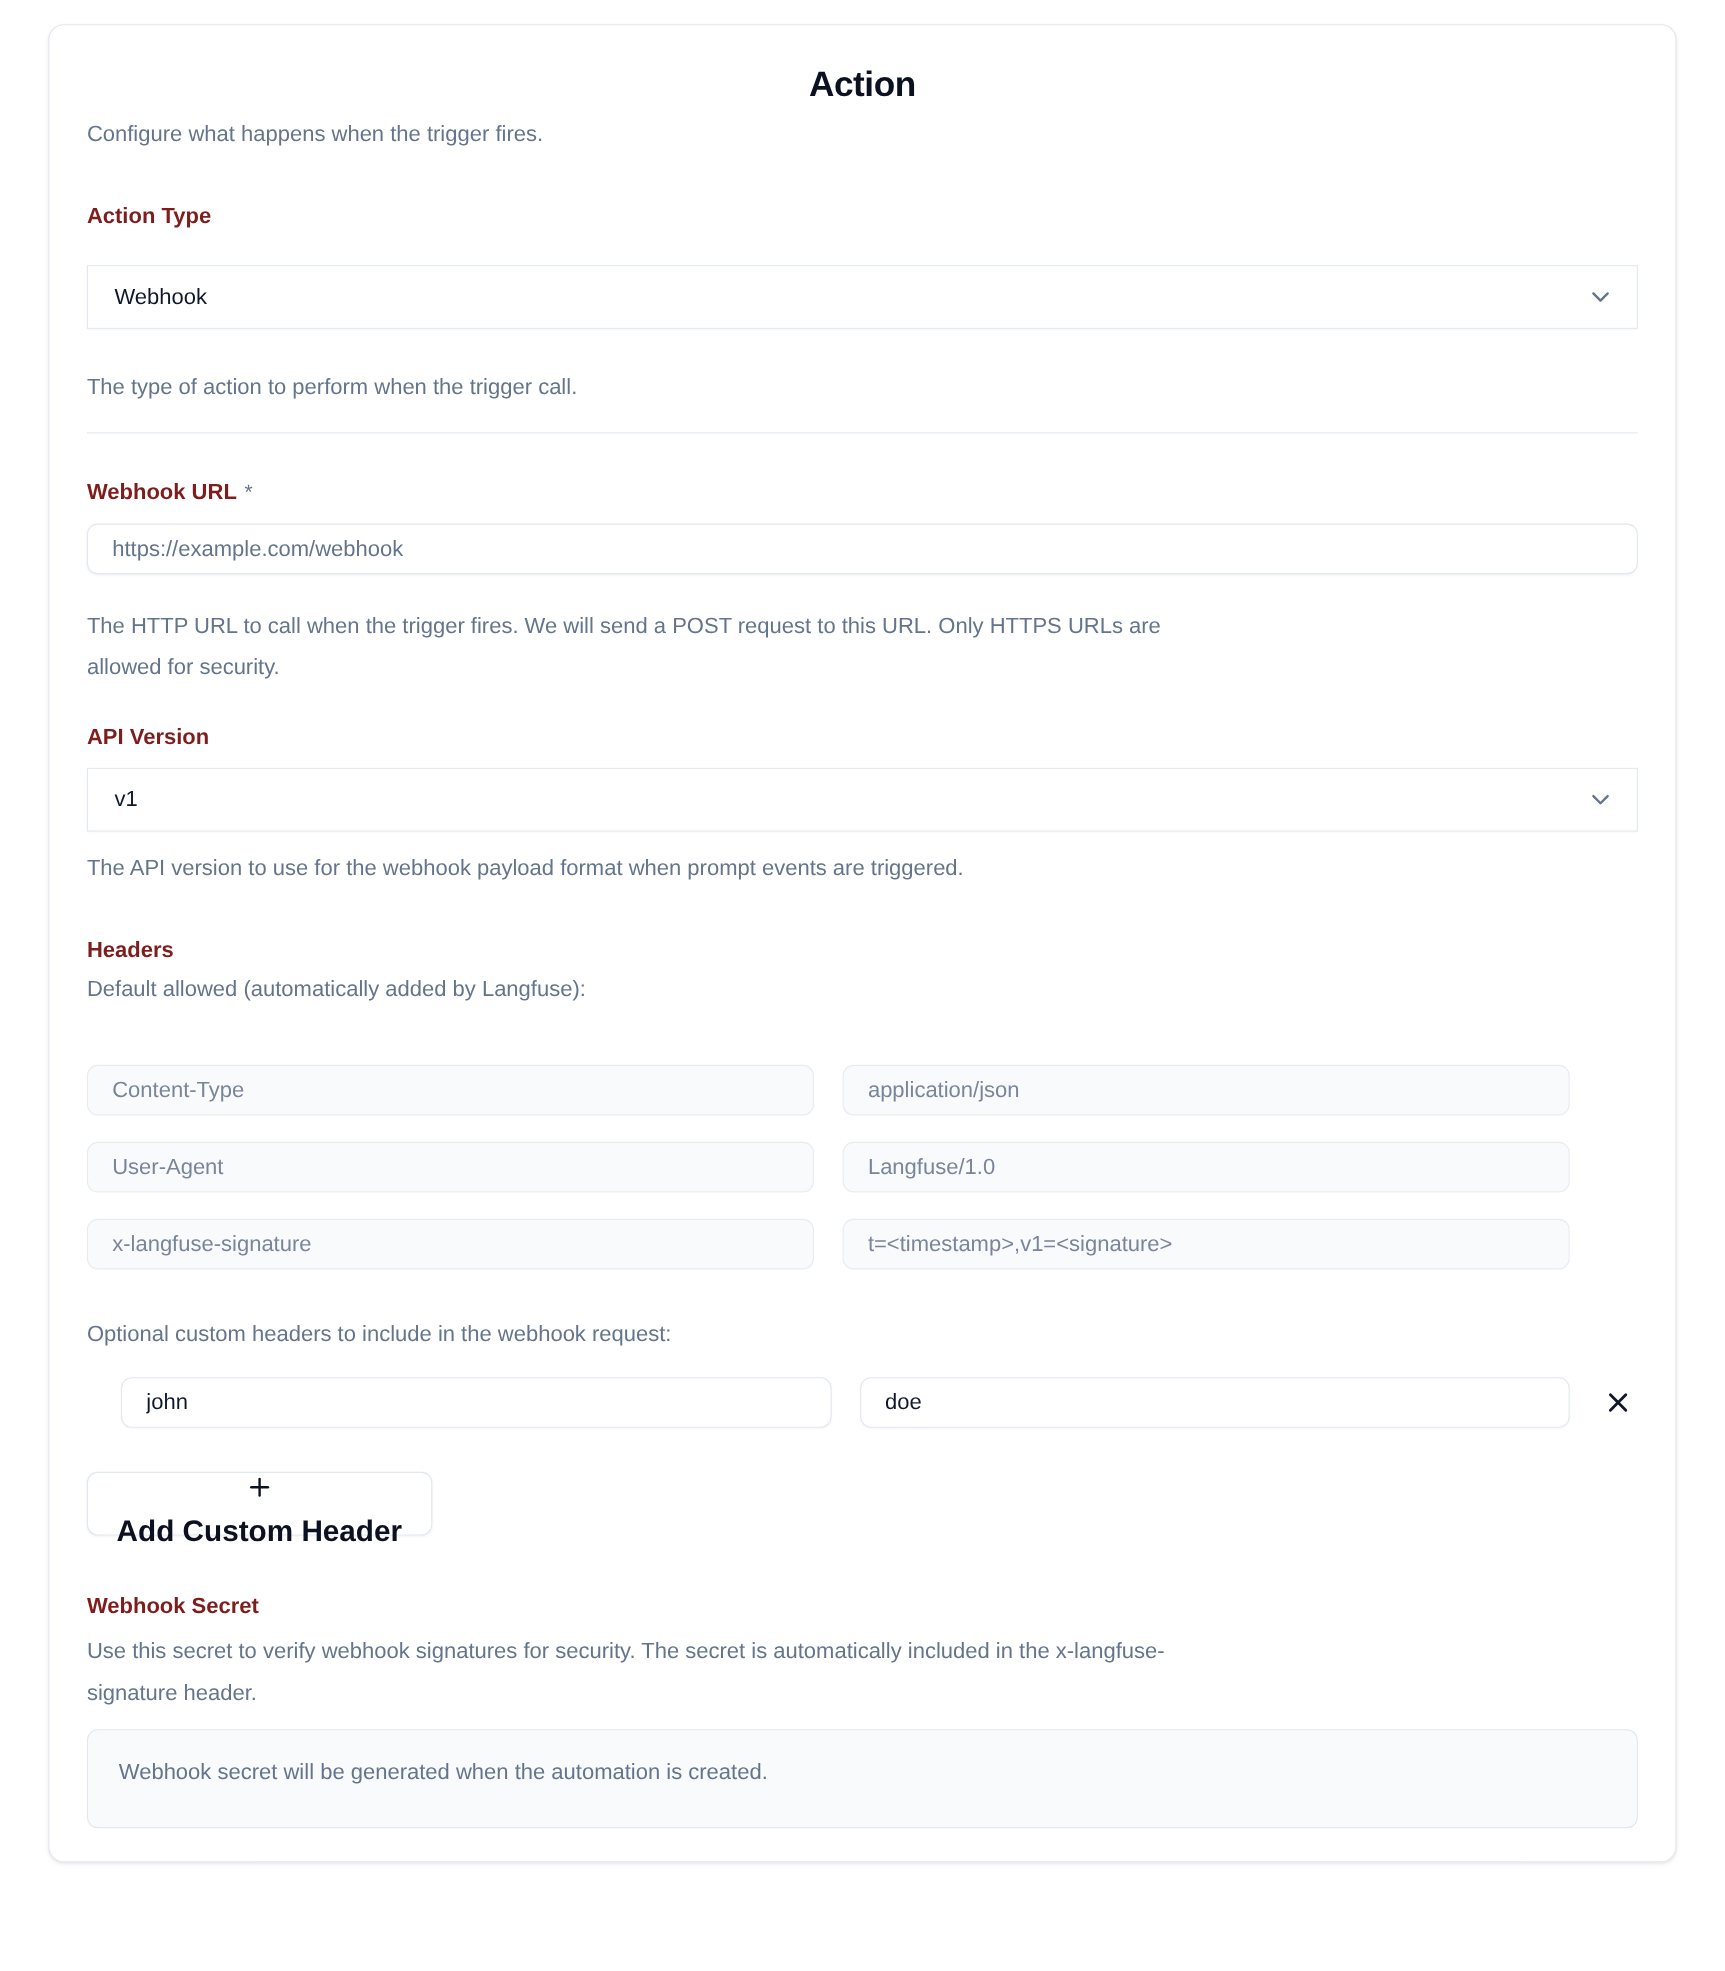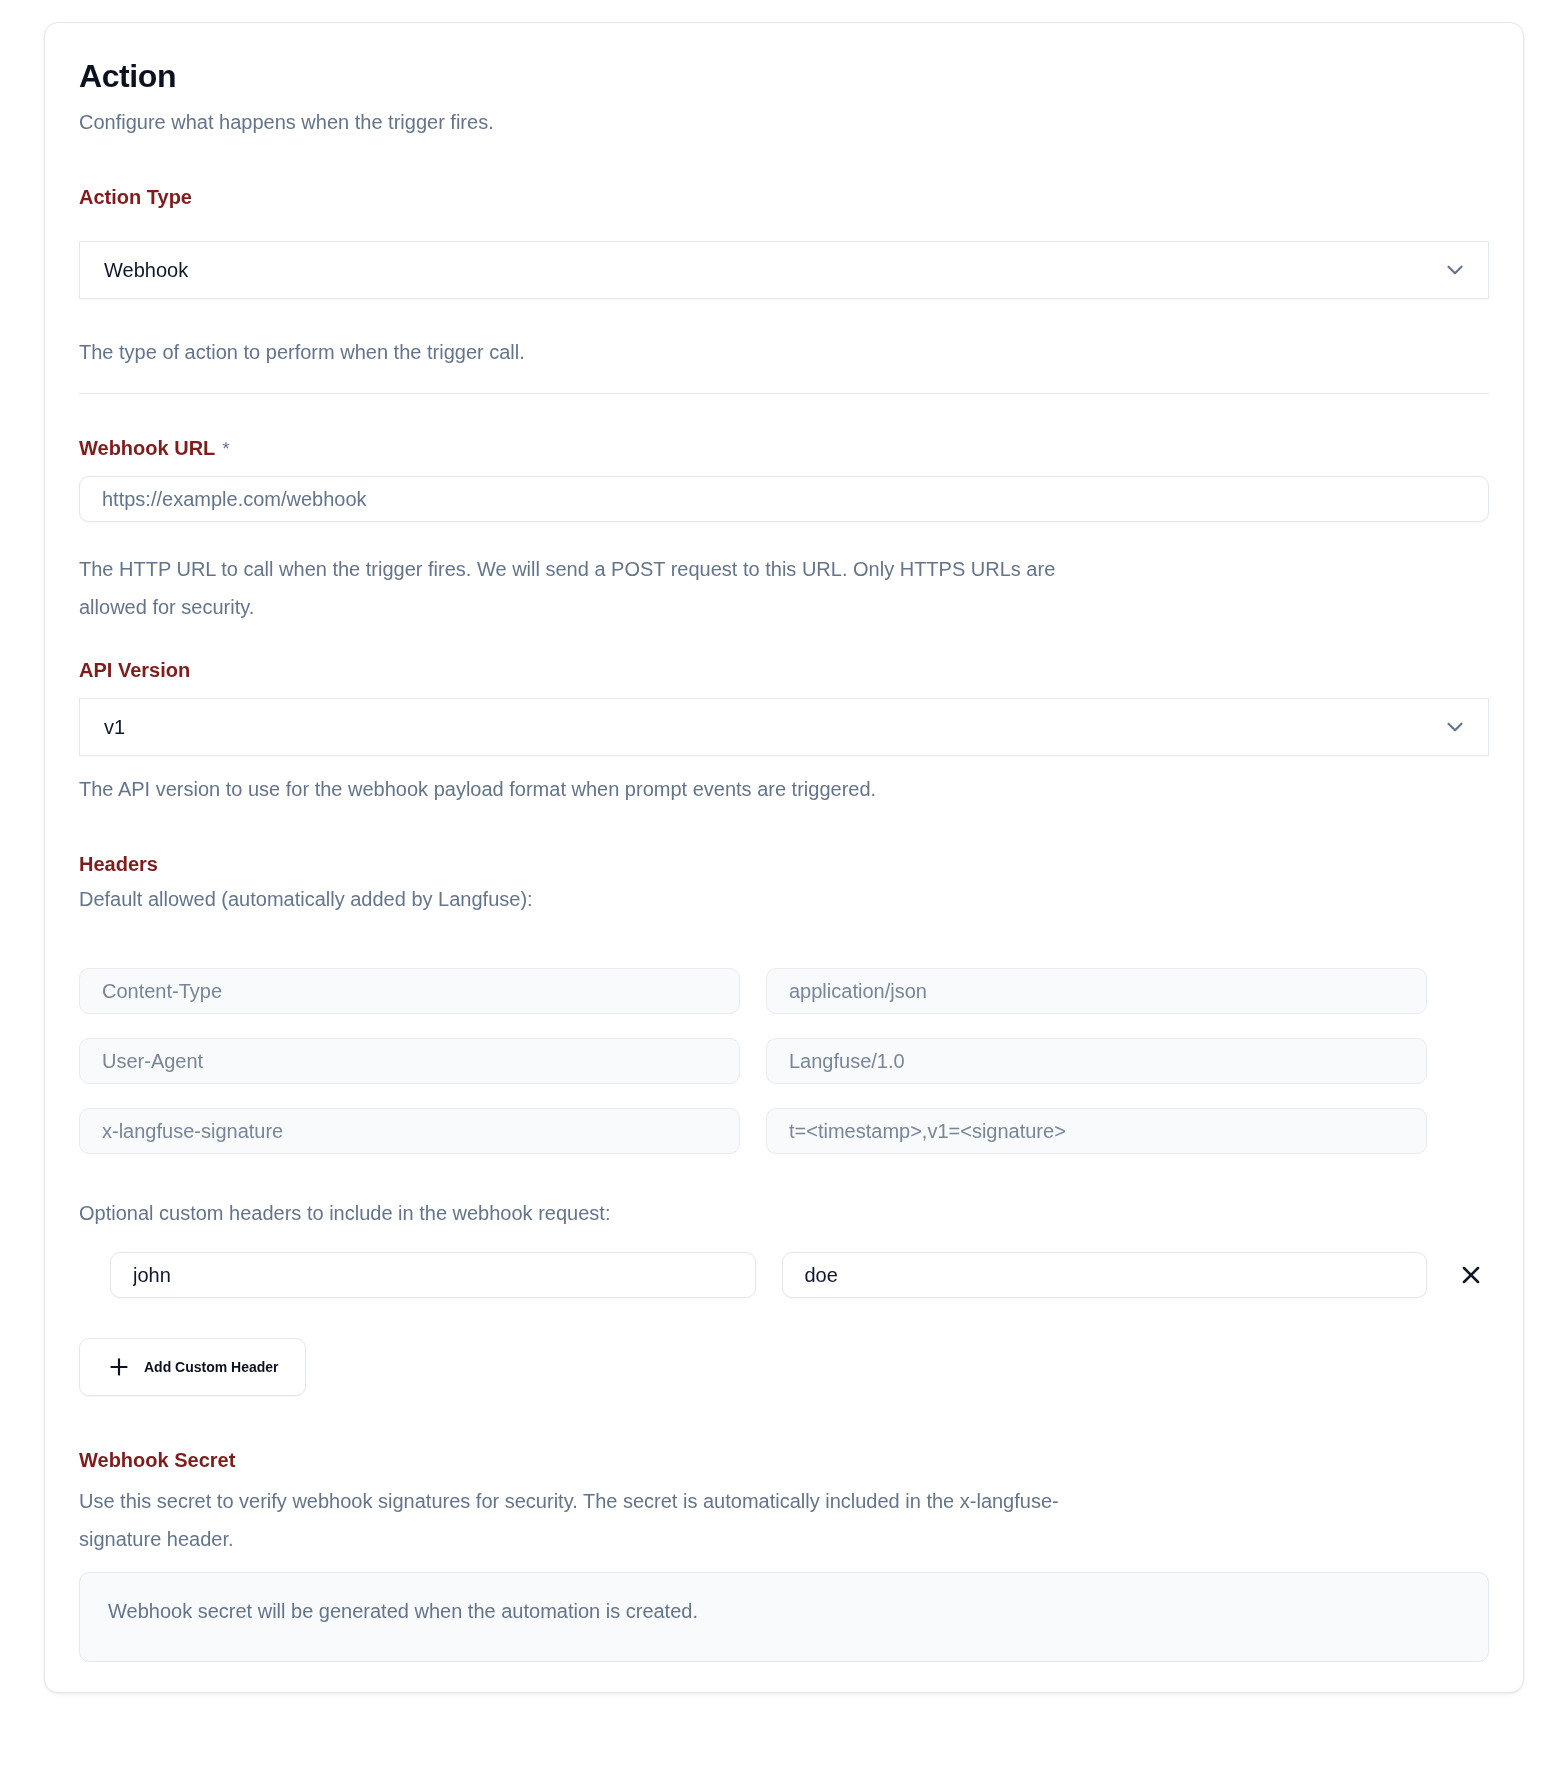--- a/index.html
+++ b/index.html
@@ -19,20 +19,21 @@
     box-shadow: 0 1px 2px rgba(2,8,23,.05), 0 2px 6px rgba(2,8,23,.04);
     padding: 34px 34px 30px 34px;
   }
   .h1 {
     font-size: 32px;
     font-weight: 700;
     letter-spacing: -0.4px;
     line-height: 38px;
     color: #0b1120;
     margin-bottom: 12px;
+    text-align: center;
   }
   .subtitle {
     font-size: 20px;
     line-height: 30px;
     color: #64748b;
     margin-bottom: 46px;
   }
   .field-label {
     display: block;
     font-size: 20px;
@@ -136,26 +137,27 @@
   .add-btn {
     display: inline-flex;
     align-items: center;
     gap: 12px;
     height: 58px;
     padding: 0 26px;
     border: 1.5px solid #e2e8f0;
     border-radius: 10px;
     background: #fff;
     font-family: inherit;
-    font-size: 14px;
+    font-size: 27px;
     font-weight: 600;
     color: #0b1120;
     cursor: pointer;
     box-shadow: 0 1px 2px rgba(2,8,23,.04);
     margin-bottom: 50px;
+    flex-direction: column;
   }
   .secret-label { margin-bottom: 8px; }
   .secret-help { margin-bottom: 14px; }
   .secret-box {
     border: 1.5px solid #e2e8f0;
     border-radius: 10px;
     background: #f8fafc;
     min-height: 90px;
     padding: 27px 28px;
     font-size: 20px;

